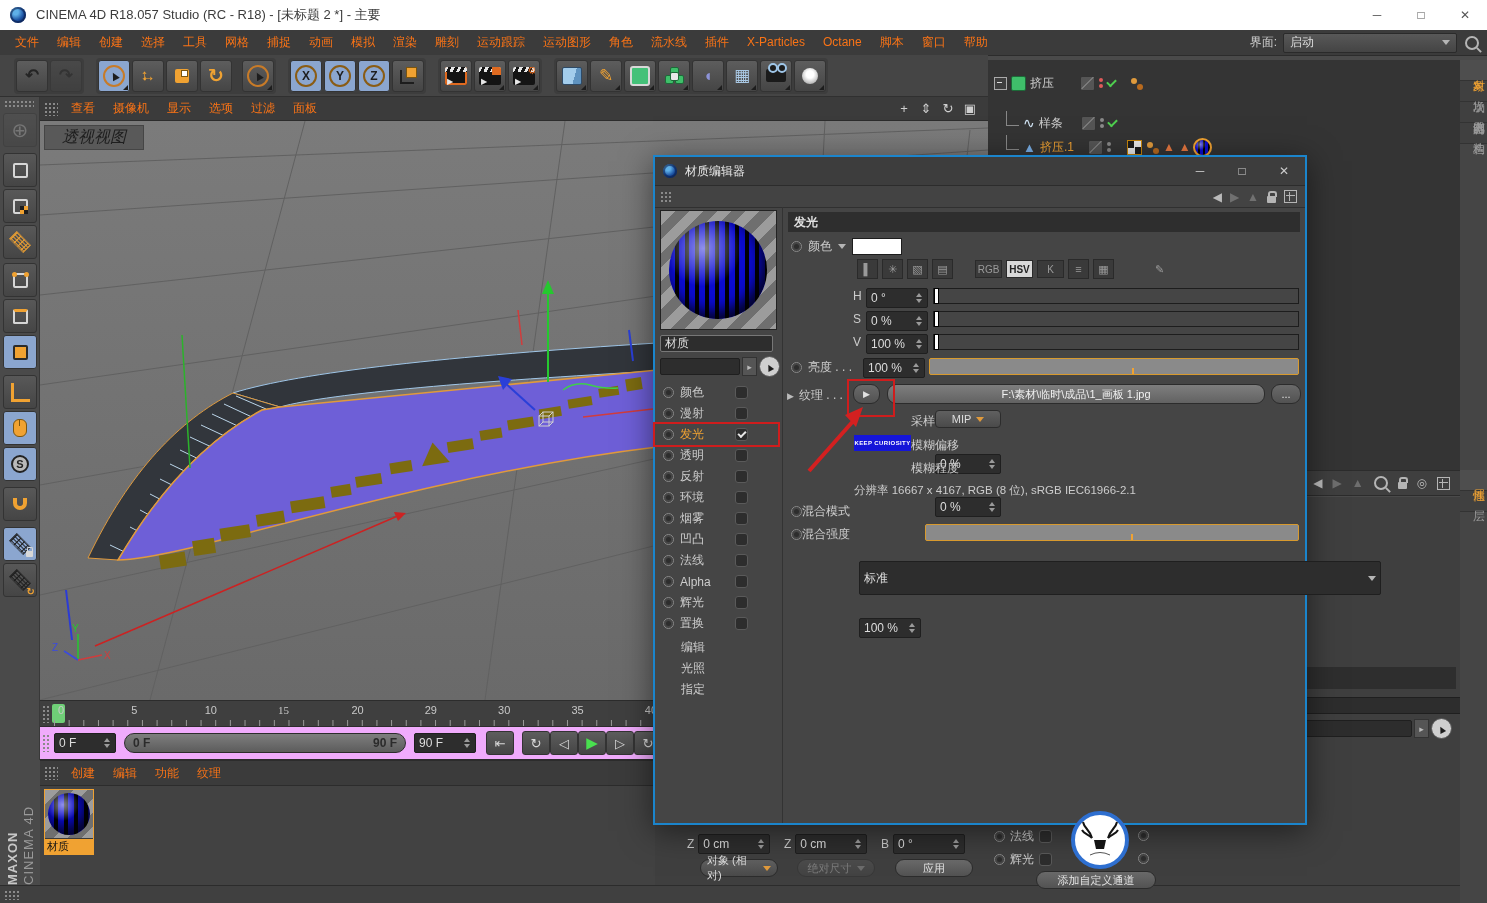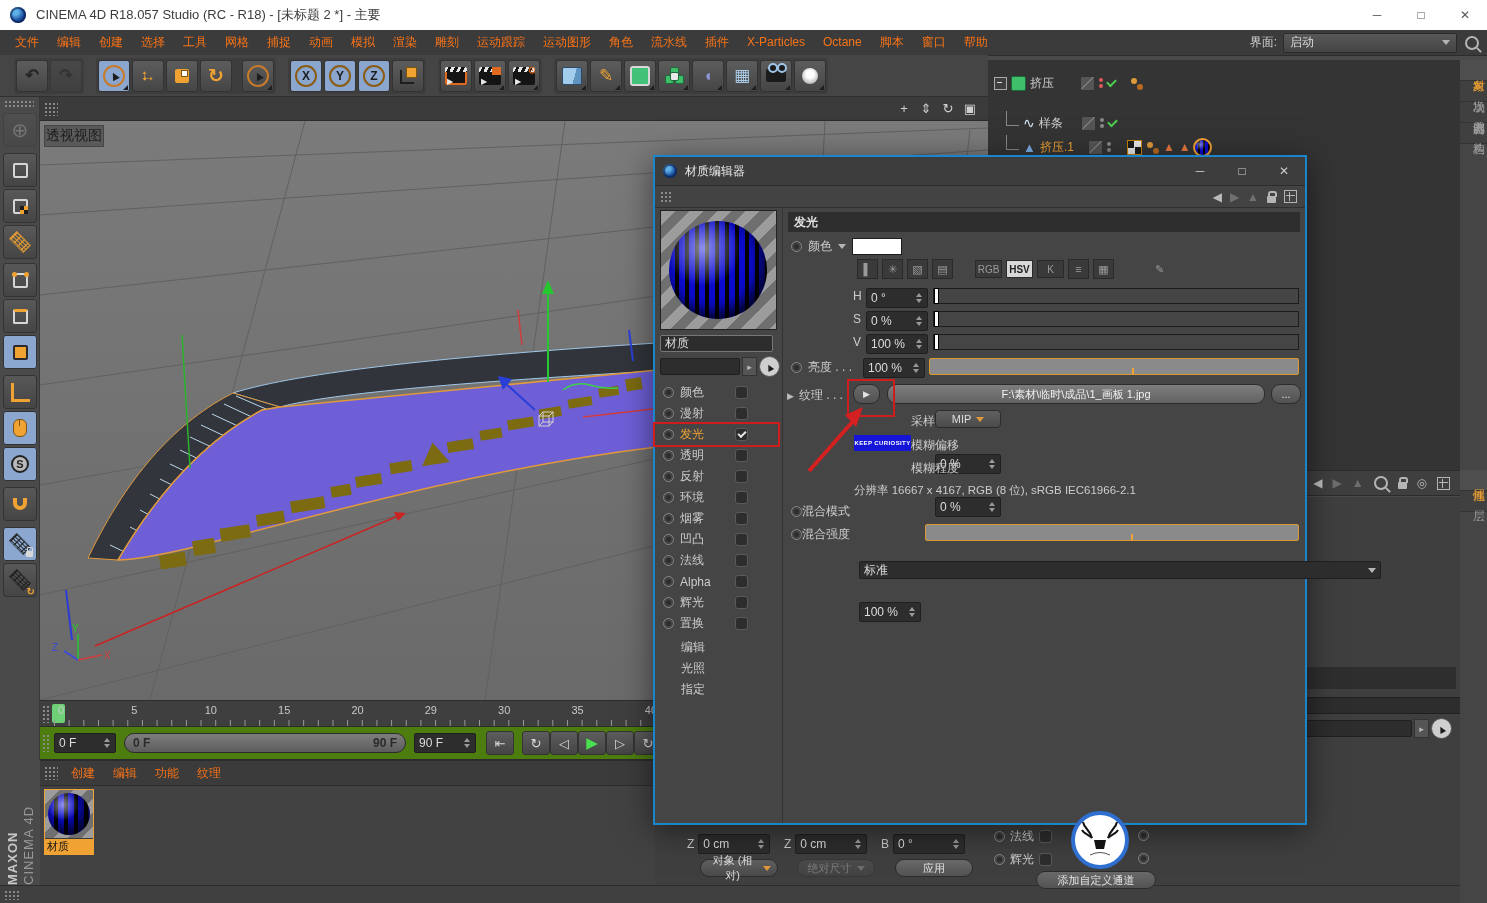--- a/index.html
+++ b/index.html
@@ -86,31 +86,31 @@
   .scirc{width:18px;height:18px;border-radius:50%;background:#b9b9b9;border:2px solid #222;color:#222;font-weight:bold;font-size:11px;display:flex;align-items:center;justify-content:center;box-sizing:border-box;}
   .magneti{width:14px;height:12px;border:4px solid #f0a232;border-top:none;border-radius:0 0 9px 9px;box-sizing:border-box;}
   .locksm{position:absolute;right:3px;bottom:3px;width:7px;height:6px;background:#d8d8d8;border-radius:1px;}
   .locksm::before{content:"";position:absolute;top:-4px;left:1px;width:4px;height:4px;border:1px solid #d8d8d8;border-bottom:none;border-radius:2px 2px 0 0;}
   .rotsm{position:absolute;right:1px;bottom:-1px;color:#f0a232;font-size:10px;font-weight:bold;}
   .handle{background-image:radial-gradient(#8a8a8a 1px,transparent 1px);background-size:4px 4px;}
 
   
   #vpmenu{left:40px;top:97px;width:948px;height:24px;background:#3b3b3b;display:flex;align-items:center;border-bottom:1px solid #2c2c2c;box-sizing:border-box;}
   #vpcanvas{left:40px;top:121px;width:948px;height:579px;background:linear-gradient(#7b7b7b,#6a6a6a);overflow:hidden;}
-  .vplabel{position:absolute;left:4px;top:4px;background:rgba(62,62,62,.55);color:#1e1e1e;padding:1px 1px;font-size:14px;border:1px solid rgba(40,40,40,.4);}
+  .vplabel{position:absolute;left:4px;top:4px;background:rgba(62,62,62,.55);color:#1e1e1e;padding:1px 17px;font-size:16px;border:1px solid rgba(40,40,40,.4);font-style:italic;}
   .vpnav{display:flex;gap:6px;margin-left:auto;margin-right:10px;color:#cfcfcf;font-size:13px;}
   .vpnav span{width:16px;text-align:center;}
 
   
   #ruler{left:40px;top:700px;width:948px;height:27px;background:#3f3f3f;border-top:1px solid #2c2c2c;border-bottom:1px solid #2c2c2c;box-sizing:border-box;overflow:hidden;}
   #ruler .minor{position:absolute;left:14px;right:0;bottom:0;height:6px;
     background-image:linear-gradient(90deg,#9a9a9a 1px,transparent 1px);background-size:14.67px 6px;}
   .rtick{position:absolute;top:3px;font-size:11px;color:#c8c8c8;}
   #playhead{position:absolute;left:12px;top:3px;width:13px;height:19px;background:#6fcf77;border-radius:2px;}
-  #transport{left:40px;top:727px;width:948px;height:33px;background:#4d7c0f;display:flex;align-items:center;border-bottom:1px solid #2c2c2c;box-sizing:border-box;}
+  #transport{left:40px;top:727px;width:948px;height:33px;background:#f0abfc;display:flex;align-items:center;border-bottom:1px solid #2c2c2c;box-sizing:border-box;}
   .fld{height:20px;background:#2d2d2d;border:1px solid #1f1f1f;border-radius:2px;color:#ddd;display:flex;align-items:center;padding:0 4px;position:relative;box-sizing:border-box;}
   .spin{width:9px;height:100%;display:flex;flex-direction:column;align-items:center;justify-content:center;gap:2px;margin-left:auto;}
   .spin::before{content:"";border:3px solid transparent;border-bottom:4px solid #9a9a9a;}
   .spin::after{content:"";border:3px solid transparent;border-top:4px solid #9a9a9a;}
   .rangebar{height:20px;border-radius:10px;background:linear-gradient(#7e7e7e,#5c5c5c);border:1px solid #2c2c2c;
     display:flex;align-items:center;justify-content:space-between;padding:0 8px;color:#2b2b2b;font-weight:bold;box-sizing:border-box;}
   .tpbtn{width:28px;height:24px;border-radius:3px;background:linear-gradient(#5d5d5d,#454545);border:1px solid #333;
     display:flex;align-items:center;justify-content:center;color:#d8d8d8;font-size:13px;box-sizing:border-box;}
   .tpbtn.play{color:#49e04f;font-size:15px;}
 
@@ -165,21 +165,21 @@
 
   
   #rtabs-u,#rtabs-l{left:1460px;width:27px;background:#454545;}
   .vtab{writing-mode:vertical-rl;padding:10px 0;text-align:center;color:#9a9a9a;width:27px;box-sizing:border-box;background:#404040;border-bottom:1px solid #333;font-size:12px;}
   .vtab.active{color:#f0a232;background:#4e4e4e;}
 
   
   #coords{left:655px;top:825px;width:333px;height:60px;background:#3f3f3f;}
   .axl{color:#ccc;margin-right:4px;}
   .ddbtn{height:18px;background:linear-gradient(#606060,#4a4a4a);border:1px solid #2c2c2c;border-radius:9px;color:#ddd;
-    display:flex;align-items:center;justify-content:center;gap:5px;padding:0 6px;box-sizing:border-box;font-size:11px;text-align:center;}
+    display:flex;align-items:center;justify-content:center;gap:5px;padding:0 6px;box-sizing:border-box;font-size:11px;}
   .pillbtn{height:18px;background:linear-gradient(#6a6a6a,#525252);border:1px solid #2c2c2c;border-radius:9px;color:#e2e2e2;
     display:flex;align-items:center;justify-content:center;box-sizing:border-box;font-size:11px;}
   
   .radio{width:11px;height:11px;border-radius:50%;border:1px solid #8a8a8a;background:#2d2d2d;box-shadow:inset 0 0 0 2px #454545;box-sizing:border-box;}
   .cbox{width:13px;height:13px;border-radius:3px;background:#2d2d2d;border:1px solid #5a5a5a;display:flex;align-items:center;justify-content:center;box-sizing:border-box;}
   .tick{width:6px;height:3px;border-left:2px solid #e8e8e8;border-bottom:2px solid #e8e8e8;transform:rotate(-45deg);margin-bottom:2px;visibility:hidden;}
 
   
   #dlg{left:653px;top:155px;width:654px;height:670px;background:#454545;border:2px solid #1b85cc;box-sizing:border-box;z-index:100;box-shadow:0 6px 30px rgba(0,0,0,.5);}
   #dlg-title{height:28px;background:#3d3d3d;display:flex;align-items:center;border-bottom:1px solid #2c2c2c;}
@@ -381,20 +381,21 @@
         <span class="locksm"></span>
       </div>
     <div class="lbtn" style="top:466px">
         <span class="gridi dark"></span>
         <span class="rotsm">↻</span>
       </div>
   </div>
 
   <div id="vpmenu" class="abs">
     <span class="handle" style="width:14px;height:14px;margin:0 4px"></span>
+    <span><span class="mi">查看</span><span class="mi">摄像机</span><span class="mi">显示</span><span class="mi">选项</span><span class="mi">过滤</span><span class="mi">面板</span></span>
     <span class="vpnav">
       <span>+</span>
       <span>⇕</span>
       <span>↻</span>
       <span>▣</span>
     </span>
   </div>
 
   <div id="vpcanvas" class="abs">
     <svg width="948" height="579" viewBox="40 121 948 579">
@@ -486,21 +487,21 @@
     <span class="vplabel">透视视图</span>
   </div>
 
   <div id="ruler" class="abs">
     <div class="abs handle" style="left:2px;top:4px;width:8px;height:18px"></div>
     <div id="playhead"></div>
     <div id="ruler-ticks">
         <span class="rtick" style="left: 18px;">0</span>
         <span class="rtick" style="left: 91.35px;">5</span>
         <span class="rtick" style="left: 164.7px;">10</span>
-        <span class="rtick" style="left: 238.05px;">15</span>
+        <span class="rtick" style="left: 238.05px; font-family: Liberation Serif, serif;">15</span>
         <span class="rtick" style="left: 311.4px;">20</span>
         <span class="rtick" style="left: 384.75px;">29</span>
         <span class="rtick" style="left: 458.1px;">30</span>
         <span class="rtick" style="left: 531.45px;">35</span>
         <span class="rtick" style="left: 604.8px;">40</span>
         <span class="rtick" style="left: 678.15px;">45</span>
         <span class="rtick" style="left: 751.5px;">50</span>
         <span class="rtick" style="left: 824.85px;">55</span>
         <span class="rtick" style="left: 898.2px;">60</span>
       </div>
@@ -923,21 +924,21 @@
           <span>0 %</span>
           <span class="spin"></span>
         </span>
 
       <span class="lbl abs" style="left:71px;top:276px;font-size:11.5px">分辨率 16667 x 4167, RGB (8 位), sRGB IEC61966-2.1</span>
 
       <span class="abs row" style="left:8px;top:296px;gap:0">
         <span class="radio"></span>
         <span class="lbl">混合模式</span>
       </span>
-      <span class="fld abs" style="left:76px;top:294px;right:6px;height:18px">
+      <span class="fld abs" style="left:76px;top:294px;right:6px;height:34px">
           <span>标准</span>
           <span class="caret-d" style="margin-left:auto"></span>
         </span>
 
       <span class="abs row" style="left:8px;top:319px;gap:0">
         <span class="radio"></span>
         <span class="lbl">混合强度</span>
       </span>
       <span class="fld abs" style="left:76px;top:317px;width:62px">
           <span>100 %</span>

